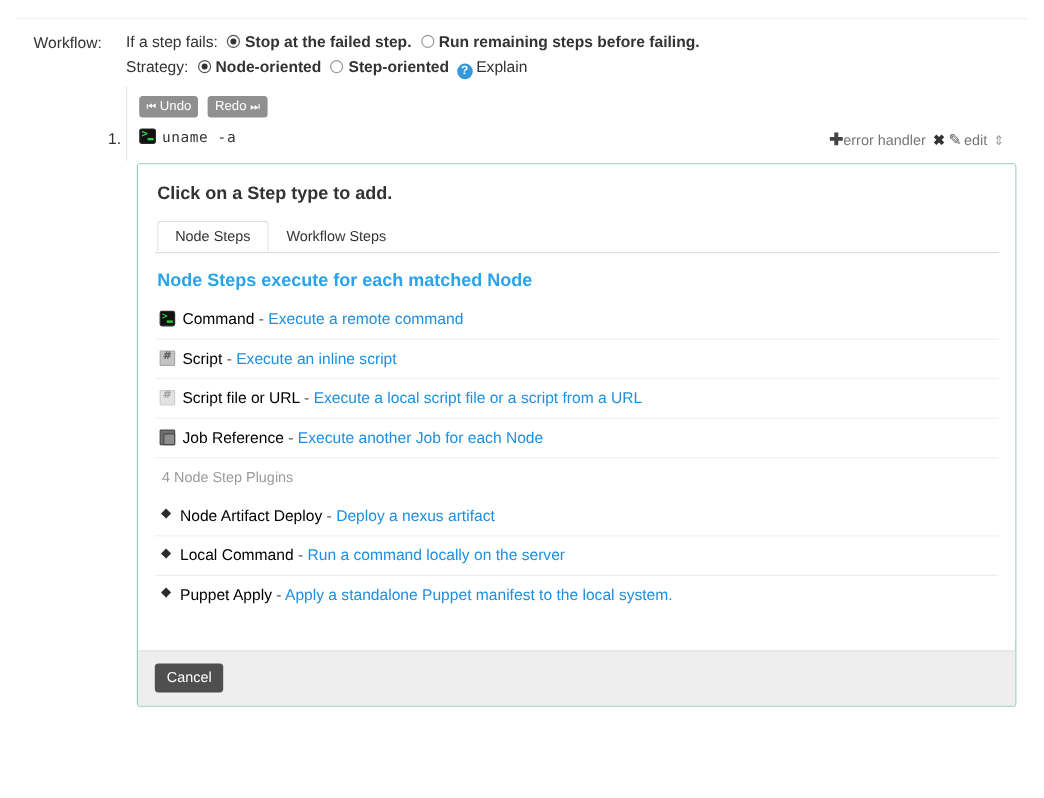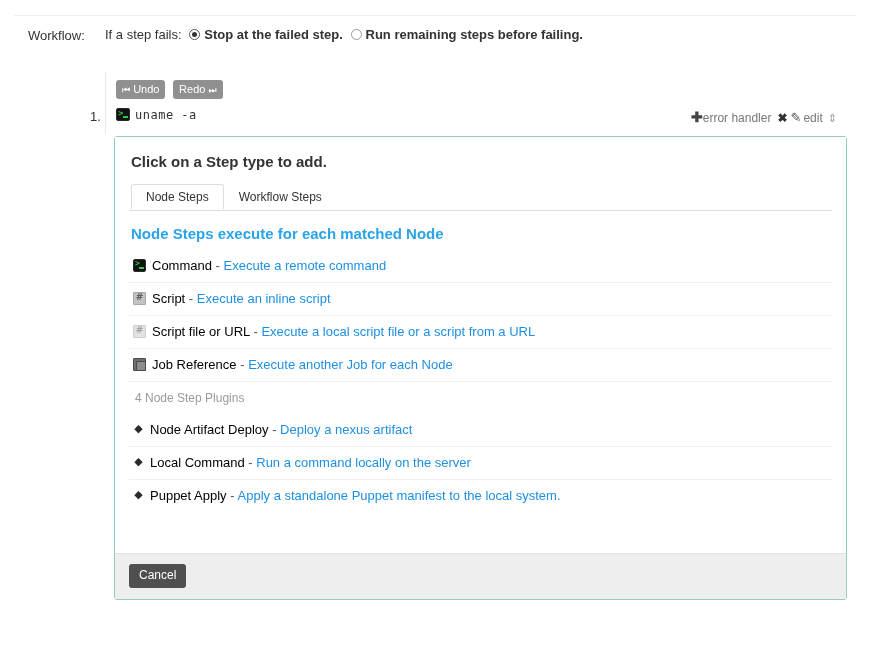--- a/index.html
+++ b/index.html
@@ -393,21 +393,21 @@
     color: #2b2b2b;
   }
 
   .list-spacer { height: 22px; }
 
   
   .dialog-footer {
     background: #eeeeee;
     border-top: 1px solid #e2e2e2;
     padding: 10px 14px 11px 14px;
-    margin-top: 19px;
+    margin-top: 8px;
   }
   .btn-cancel {
     display: inline-block;
     background: #4f4f4f;
     color: #ffffff;
     border: none;
     border-radius: 3px;
     font-size: 12px;
     line-height: 15px;
     padding: 4px 10px 5px 10px;
@@ -426,20 +426,26 @@
     <div class="form-label">Workflow:</div>
 
     <div class="form-field">
 
       <div class="opt-line">
         <span class="lead">If a step fails:</span>
         <span class="radio checked"></span><span class="strong">Stop at the failed step.</span>
         <span class="radio"></span><span class="strong">Run remaining steps before failing.</span>
       </div>
 
+      <div class="opt-line">
+        <span class="lead">Strategy:</span>
+        <span class="radio checked"></span><span class="strong">Node-oriented</span>
+        <span class="radio"></span><span class="strong">Step-oriented</span>
+        <span class="help-icon">?</span><span class="explain-label">Explain</span>
+      </div>
 
     </div>
   </div>
 
   <div class="wf-panel">
 
     <div class="wf-toolbar">
       <span class="btn-sm"><span class="gl">⏮</span>
         <span>Undo</span></span>
       <span class="btn-sm"><span>Redo</span>

